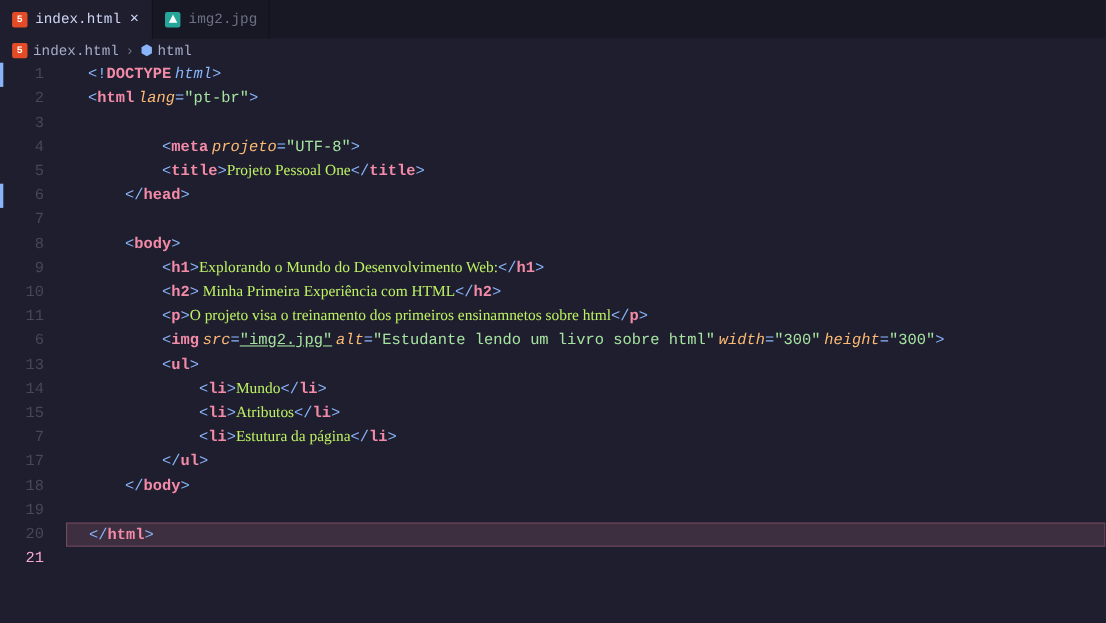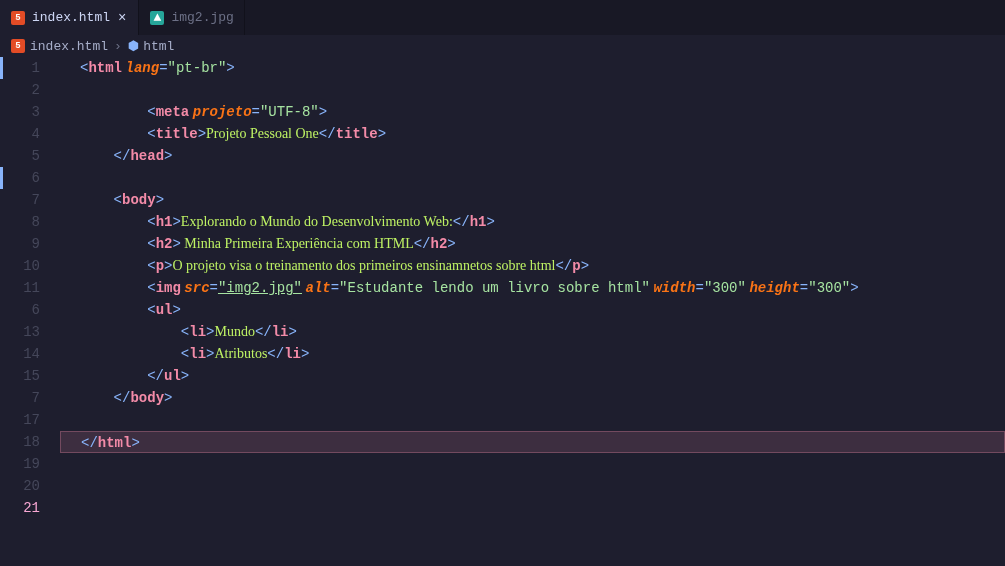--- a/index.html
+++ b/index.html
@@ -126,21 +126,21 @@
       display: flex;
       align-items: center;
       justify-content: center;
       border-radius: 2px;
     }
     .cube-icon {
       color: #89b4fa;
     }
     .c-punct { color: #89b4fa; }
     .c-tag { color: #f38ba8; font-weight: bold; }
-    .c-attr { color: #f97316; font-style: italic; font-weight: bold; }
+    .c-attr { color: #fdba74; font-style: italic; }
     .c-string { color: #a6e3a1; }
     .c-text { color: #bef264; font-family: Liberation Serif, serif; }
     .c-doctype { color: #f38ba8; font-weight: bold; }
     .c-html-kw { color: #89b4fa; font-style: italic; }
     .underline-squiggle {
       text-decoration: underline;
       text-decoration-style: solid;
       text-decoration-color: #a6e3a1;
     }
   </style>
@@ -197,32 +197,34 @@
       <div class="line-number">14</div>
       <div class="line-number">15</div>
       <div class="line-number">7</div>
       <div class="line-number">17</div>
       <div class="line-number">18</div>
       <div class="line-number">19</div>
       <div class="line-number">20</div>
       <div class="line-number current">21</div>
     </div>
   <div class="code-area">
+      <div class="code-line"><span></span><span class="c-punct">&lt;!</span><span class="c-doctype">DOCTYPE</span><span class="c-text"> </span><span class="c-html-kw">html</span><span class="c-punct">&gt;</span></div>
       <div class="code-line"><span></span><span class="c-punct">&lt;</span><span class="c-tag">html</span><span class="c-text"> </span><span class="c-attr">lang</span><span class="c-punct">=</span><span class="c-string">"pt-br"</span><span class="c-punct">&gt;</span></div>
       <div class="code-line"><span></span></div>
       <div class="code-line"><span>        </span><span class="c-punct">&lt;</span><span class="c-tag">meta</span><span class="c-text"> </span><span class="c-attr">projeto</span><span class="c-punct">=</span><span class="c-string">"UTF-8"</span><span class="c-punct">&gt;</span></div>
       <div class="code-line"><span>        </span><span class="c-punct">&lt;</span><span class="c-tag">title</span><span class="c-punct">&gt;</span><span class="c-text">Projeto Pessoal One</span><span class="c-punct">&lt;/</span><span class="c-tag">title</span><span class="c-punct">&gt;</span></div>
       <div class="code-line"><span>    </span><span class="c-punct">&lt;/</span><span class="c-tag">head</span><span class="c-punct">&gt;</span></div>
       <div class="code-line"><span></span></div>
       <div class="code-line"><span>    </span><span class="c-punct">&lt;</span><span class="c-tag">body</span><span class="c-punct">&gt;</span></div>
       <div class="code-line"><span>        </span><span class="c-punct">&lt;</span><span class="c-tag">h1</span><span class="c-punct">&gt;</span><span class="c-text">Explorando o Mundo do Desenvolvimento Web:</span><span class="c-punct">&lt;/</span><span class="c-tag">h1</span><span class="c-punct">&gt;</span></div>
       <div class="code-line"><span>        </span><span class="c-punct">&lt;</span><span class="c-tag">h2</span><span class="c-punct">&gt;</span><span class="c-text"> Minha Primeira Experiência com HTML</span><span class="c-punct">&lt;/</span><span class="c-tag">h2</span><span class="c-punct">&gt;</span></div>
       <div class="code-line"><span>        </span><span class="c-punct">&lt;</span><span class="c-tag">p</span><span class="c-punct">&gt;</span><span class="c-text">O projeto visa o treinamento dos primeiros ensinamnetos sobre html</span><span class="c-punct">&lt;/</span><span class="c-tag">p</span><span class="c-punct">&gt;</span></div>
       <div class="code-line"><span>        </span><span class="c-punct">&lt;</span><span class="c-tag">img</span><span class="c-text"> </span><span class="c-attr">src</span><span class="c-punct">=</span><span class="c-string underline-squiggle">"img2.jpg"</span><span class="c-text"> </span><span class="c-attr">alt</span><span class="c-punct">=</span><span class="c-string">"Estudante lendo um livro sobre html"</span><span class="c-text"> </span><span class="c-attr">width</span><span class="c-punct">=</span><span class="c-string">"300"</span><span class="c-text"> </span><span class="c-attr">height</span><span class="c-punct">=</span><span class="c-string">"300"</span><span class="c-punct">&gt;</span></div>
       <div class="code-line"><span>        </span><span class="c-punct">&lt;</span><span class="c-tag">ul</span><span class="c-punct">&gt;</span></div>
       <div class="code-line"><span>            </span><span class="c-punct">&lt;</span><span class="c-tag">li</span><span class="c-punct">&gt;</span><span class="c-text">Mundo</span><span class="c-punct">&lt;/</span><span class="c-tag">li</span><span class="c-punct">&gt;</span></div>
       <div class="code-line"><span>            </span><span class="c-punct">&lt;</span><span class="c-tag">li</span><span class="c-punct">&gt;</span><span class="c-text">Atributos</span><span class="c-punct">&lt;/</span><span class="c-tag">li</span><span class="c-punct">&gt;</span></div>
+      <div class="code-line"><span>            </span><span class="c-punct">&lt;</span><span class="c-tag">li</span><span class="c-punct">&gt;</span><span class="c-text">Estutura da página</span><span class="c-punct">&lt;/</span><span class="c-tag">li</span><span class="c-punct">&gt;</span></div>
       <div class="code-line"><span>        </span><span class="c-punct">&lt;/</span><span class="c-tag">ul</span><span class="c-punct">&gt;</span></div>
       <div class="code-line"><span>    </span><span class="c-punct">&lt;/</span><span class="c-tag">body</span><span class="c-punct">&gt;</span></div>
       <div class="code-line"><span></span></div>
       <div class="code-line highlight"><span></span><span class="c-punct">&lt;/</span><span class="c-tag">html</span><span class="c-punct">&gt;</span></div>
     </div>
 </div>
 
 </body></html>

